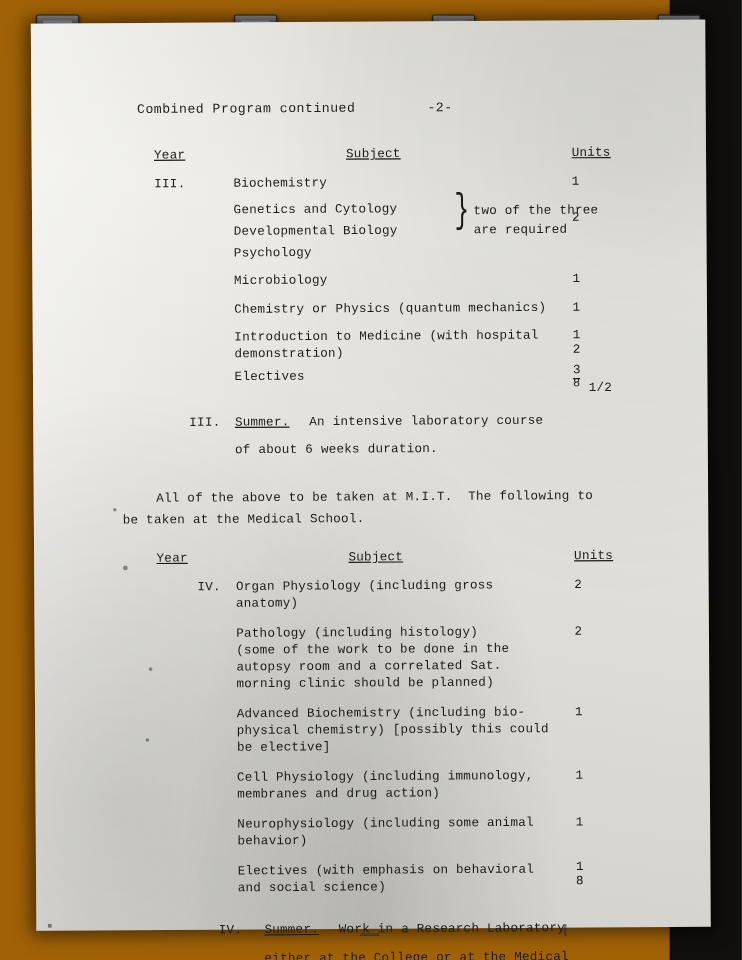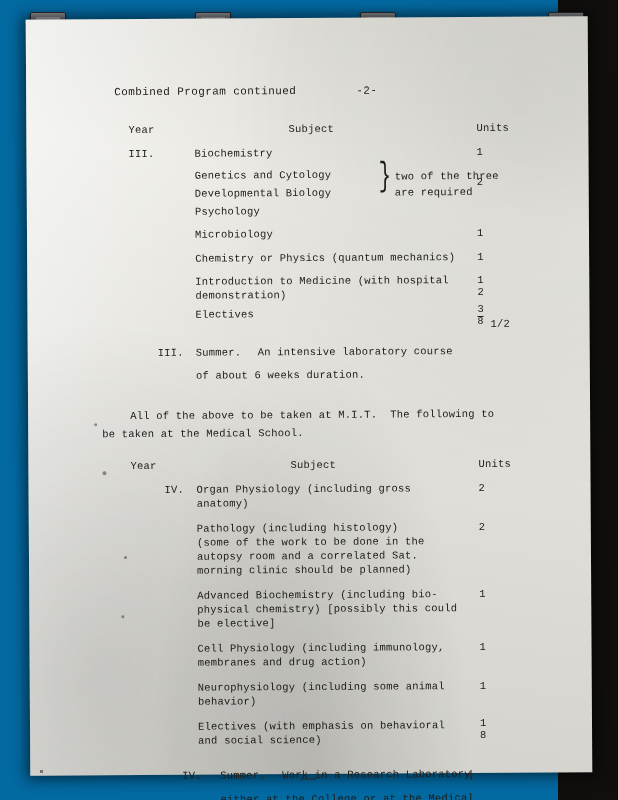--- a/index.html
+++ b/index.html
@@ -10,21 +10,21 @@
   body {
     width: 618px;
     height: 800px;
     overflow: hidden;
     font-family: "Liberation Mono", monospace;
   }
   #scan {
     position: relative;
     width: 558px;
     height: 800px;
-    background: #0369a1;
+    background: #a16207;
   }
   
   #page {
     position: absolute;
     left: 28px;
     top: 18px;
     width: 562px;
     height: 756px;
     background: #e9e8e2;
     background-image:
@@ -78,21 +78,21 @@
   
   .doc {
     position: absolute;
     left: 0; top: 0; right: 0; bottom: 0;
     color: #1d1c19;
     font-size: 10.5px;
     line-height: 15px;
     letter-spacing: 0.2px;
   }
   .doc .txt { position: absolute; white-space: pre; }
-  .u { }
+  .u { text-decoration: underline; }
 
   .hdr-left { left: 88px; top: 66px; font-size: 11px; letter-spacing: .4px; }
   .hdr-page { left: 330px; top: 66px; font-size: 11px; letter-spacing: .4px; }
 
   .col-year  { left: 102px; }
   .col-subj  { left: 168px; }
   .col-units { left: 450px; }
 
   .brace {
     position: absolute;

